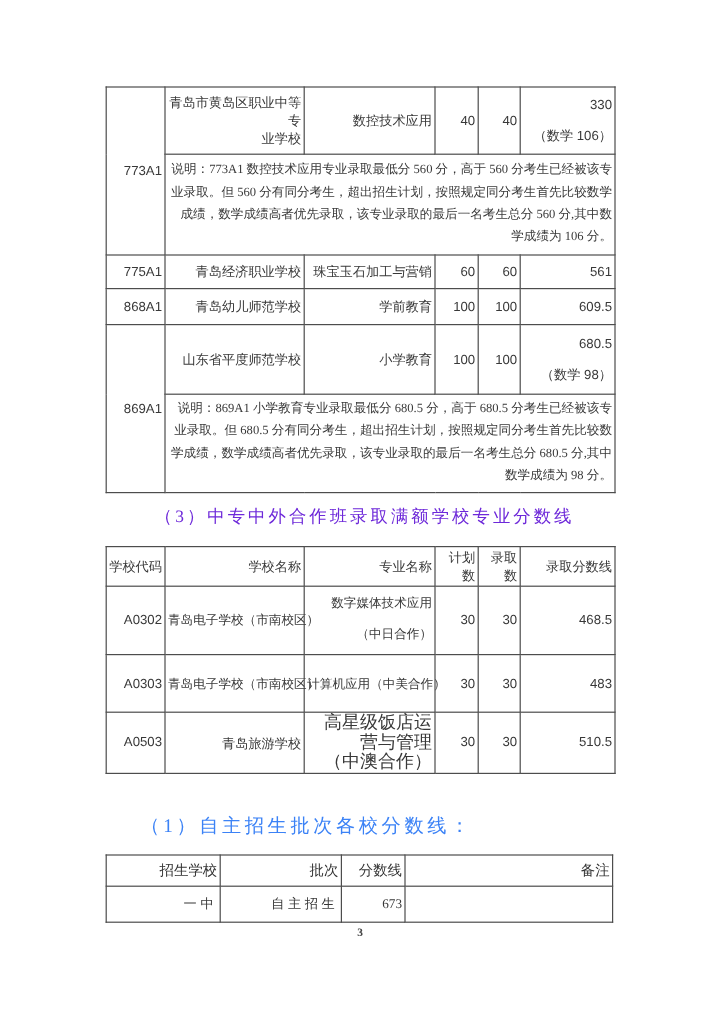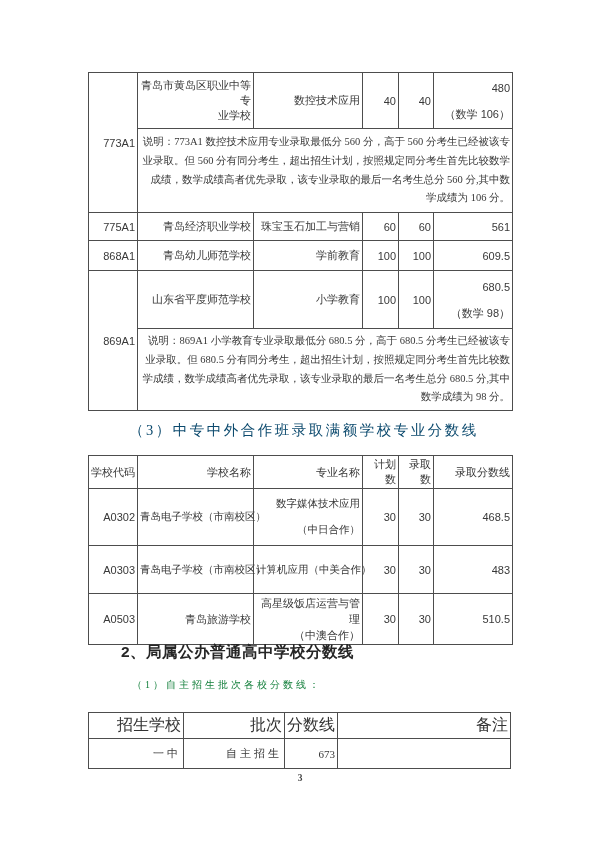--- a/index.html
+++ b/index.html
@@ -16,42 +16,42 @@
     padding:1px 2px;overflow:visible;font-weight:normal;
   }
   .pre{white-space:pre-line;}
   .sans{font-family:"Liberation Sans","DejaVu Sans",sans-serif;}
   .note{
     text-align:left;vertical-align:top;font-size:10.5px;line-height:1.78;
     padding:3px 6px 2px 6px;
   }
   .score-tall{line-height:26px;}
   .major-tall{line-height:26px;font-size:10.5px;}
-  .major-tight{line-height:16px;font-size:11px;}
+  .major-tight{line-height:16px;font-size:15px;}
   .nowrap{white-space:nowrap;font-size:10.5px;padding:1px 0;}
   .t1 .school{font-size:11px;}
   .t2 th{font-size:11px;font-weight:normal;}
   .t3 th{
     font-family:"Liberation Sans","DejaVu Sans",sans-serif;
-    font-size:16px;font-weight:bold;color:#333;
+    font-size:12px;font-weight:bold;color:#333;
   }
   .t3 td{font-size:11px;}
   .lsp{letter-spacing:3px;}
   .heading-3{
     position:absolute;left:129px;top:421px;font-size:14.5px;letter-spacing:2.5px;
-    color:#0c4a6e;
+    color:#6d28d9;
   }
   .heading-2{
     position:absolute;left:121px;top:642px;font-size:15.5px;font-weight:bold;
     font-family:"Liberation Sans","DejaVu Sans",sans-serif;color:#262626;
     letter-spacing:0.5px;
   }
   .heading-1{
-    position:absolute;left:132px;top:678px;font-size:10px;letter-spacing:3px;
-    color:#15803d;
+    position:absolute;left:117px;top:678px;font-size:16px;letter-spacing:3px;
+    color:#3b82f6;
   }
   .page-number{
     position:absolute;left:0;top:773px;width:600px;text-align:center;
     font-size:9.5px;font-weight:bold;color:#444;
   }
 </style>
 </head>
 <body>
 
 <div class="page">
@@ -66,21 +66,21 @@
         <col style="width:79px">
     </colgroup>
     <tbody>
       <tr style="height:56px;">
         <td rowspan="2" class="sans">773A1</td>
         <td class="school pre">青岛市黄岛区职业中等专
 业学校</td>
         <td>数控技术应用</td>
         <td class="sans">40</td>
         <td class="sans">40</td>
-        <td class="pre score-tall sans">480
+        <td class="pre score-tall sans">330
 （数学 106）</td>
       </tr>
       <tr style="height:84px;padding-left:47px;">
         <td colspan="5" class="note">说明：773A1 数控技术应用专业录取最低分 560 分，高于 560 分考生已经被该专业录取。但 560 分有同分考生，超出招生计划，按照规定同分考生首先比较数学成绩，数学成绩高者优先录取，该专业录取的最后一名考生总分 560 分,其中数学成绩为 106 分。</td>
       </tr>
       <tr style="height:28px;">
         <td class="sans">775A1</td>
         <td class="school">青岛经济职业学校</td>
         <td>珠宝玉石加工与营销</td>
         <td class="sans">60</td>
@@ -152,21 +152,20 @@
         <td>青岛旅游学校</td>
         <td class="pre major-tight">高星级饭店运营与管理
 （中澳合作）</td>
         <td class="sans">30</td>
         <td class="sans">30</td>
         <td class="sans">510.5</td>
       </tr>
     </tbody>
   </table>
 
-  <div class="heading-2">2、局属公办普通高中学校分数线</div>
   <div class="heading-1">（1）自主招生批次各校分数线：</div>
 
   <table class="t t3" style="left:88px;top:712px;width:422px;">
     <colgroup>
       <col style="width:95px">
         <col style="width:101px">
         <col style="width:53px">
         <col style="width:173px">
     </colgroup>
     <tbody>

